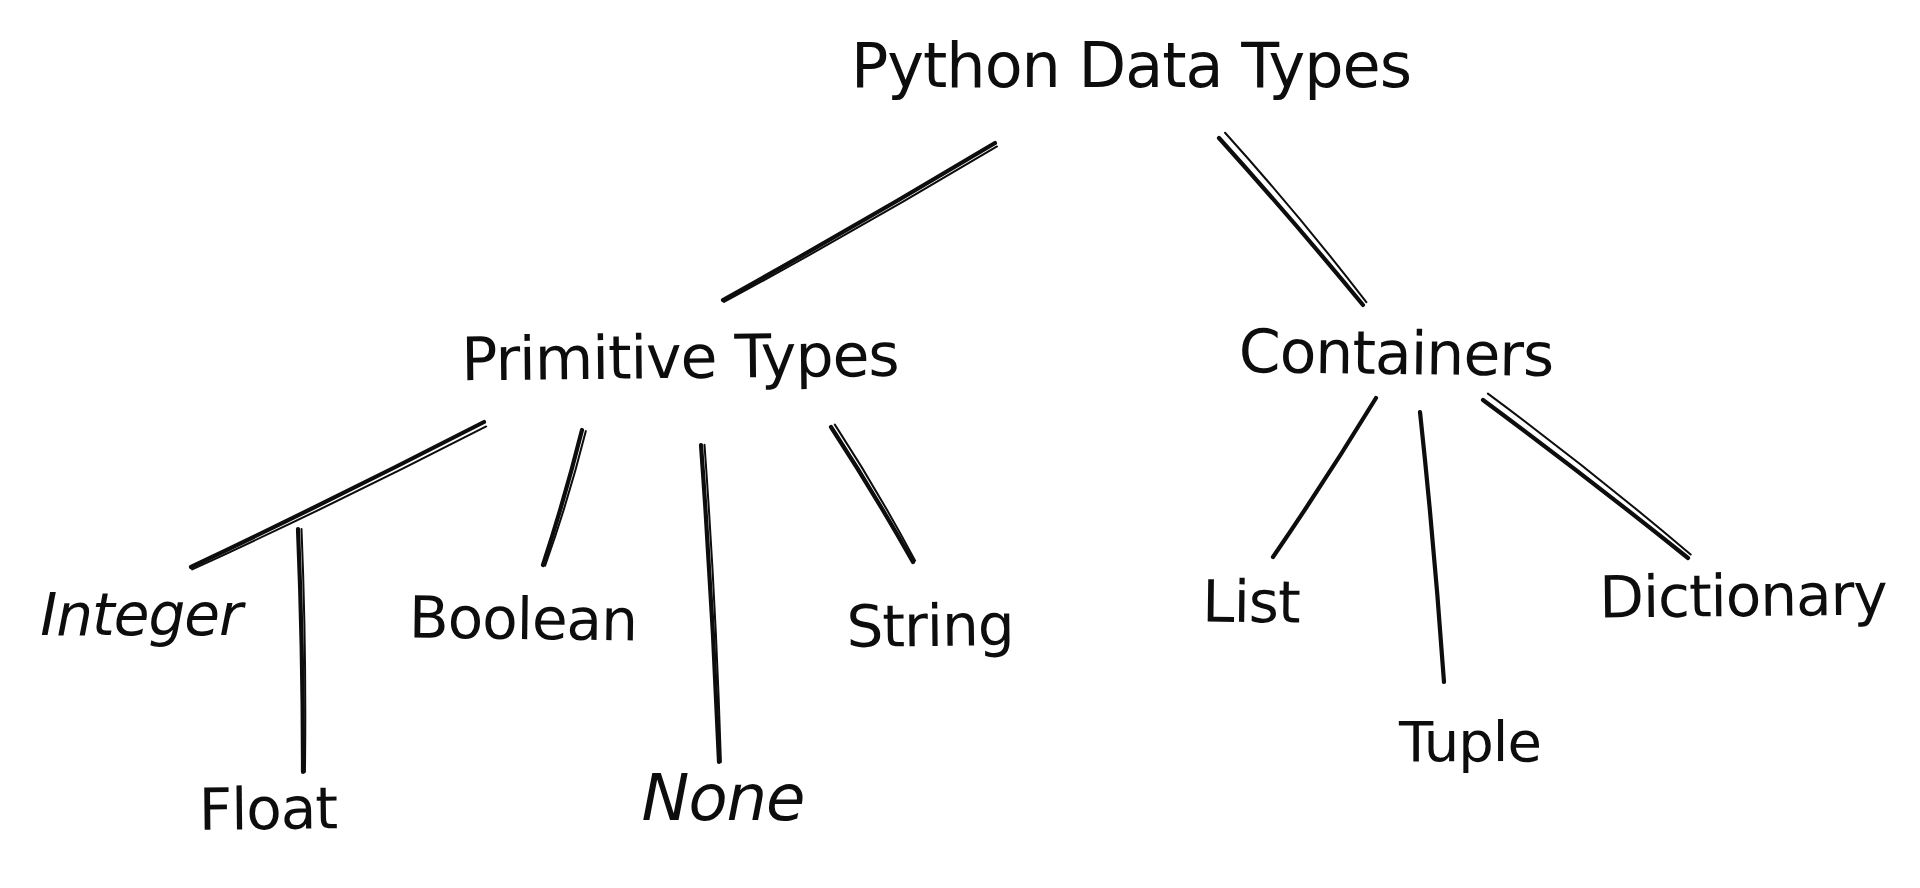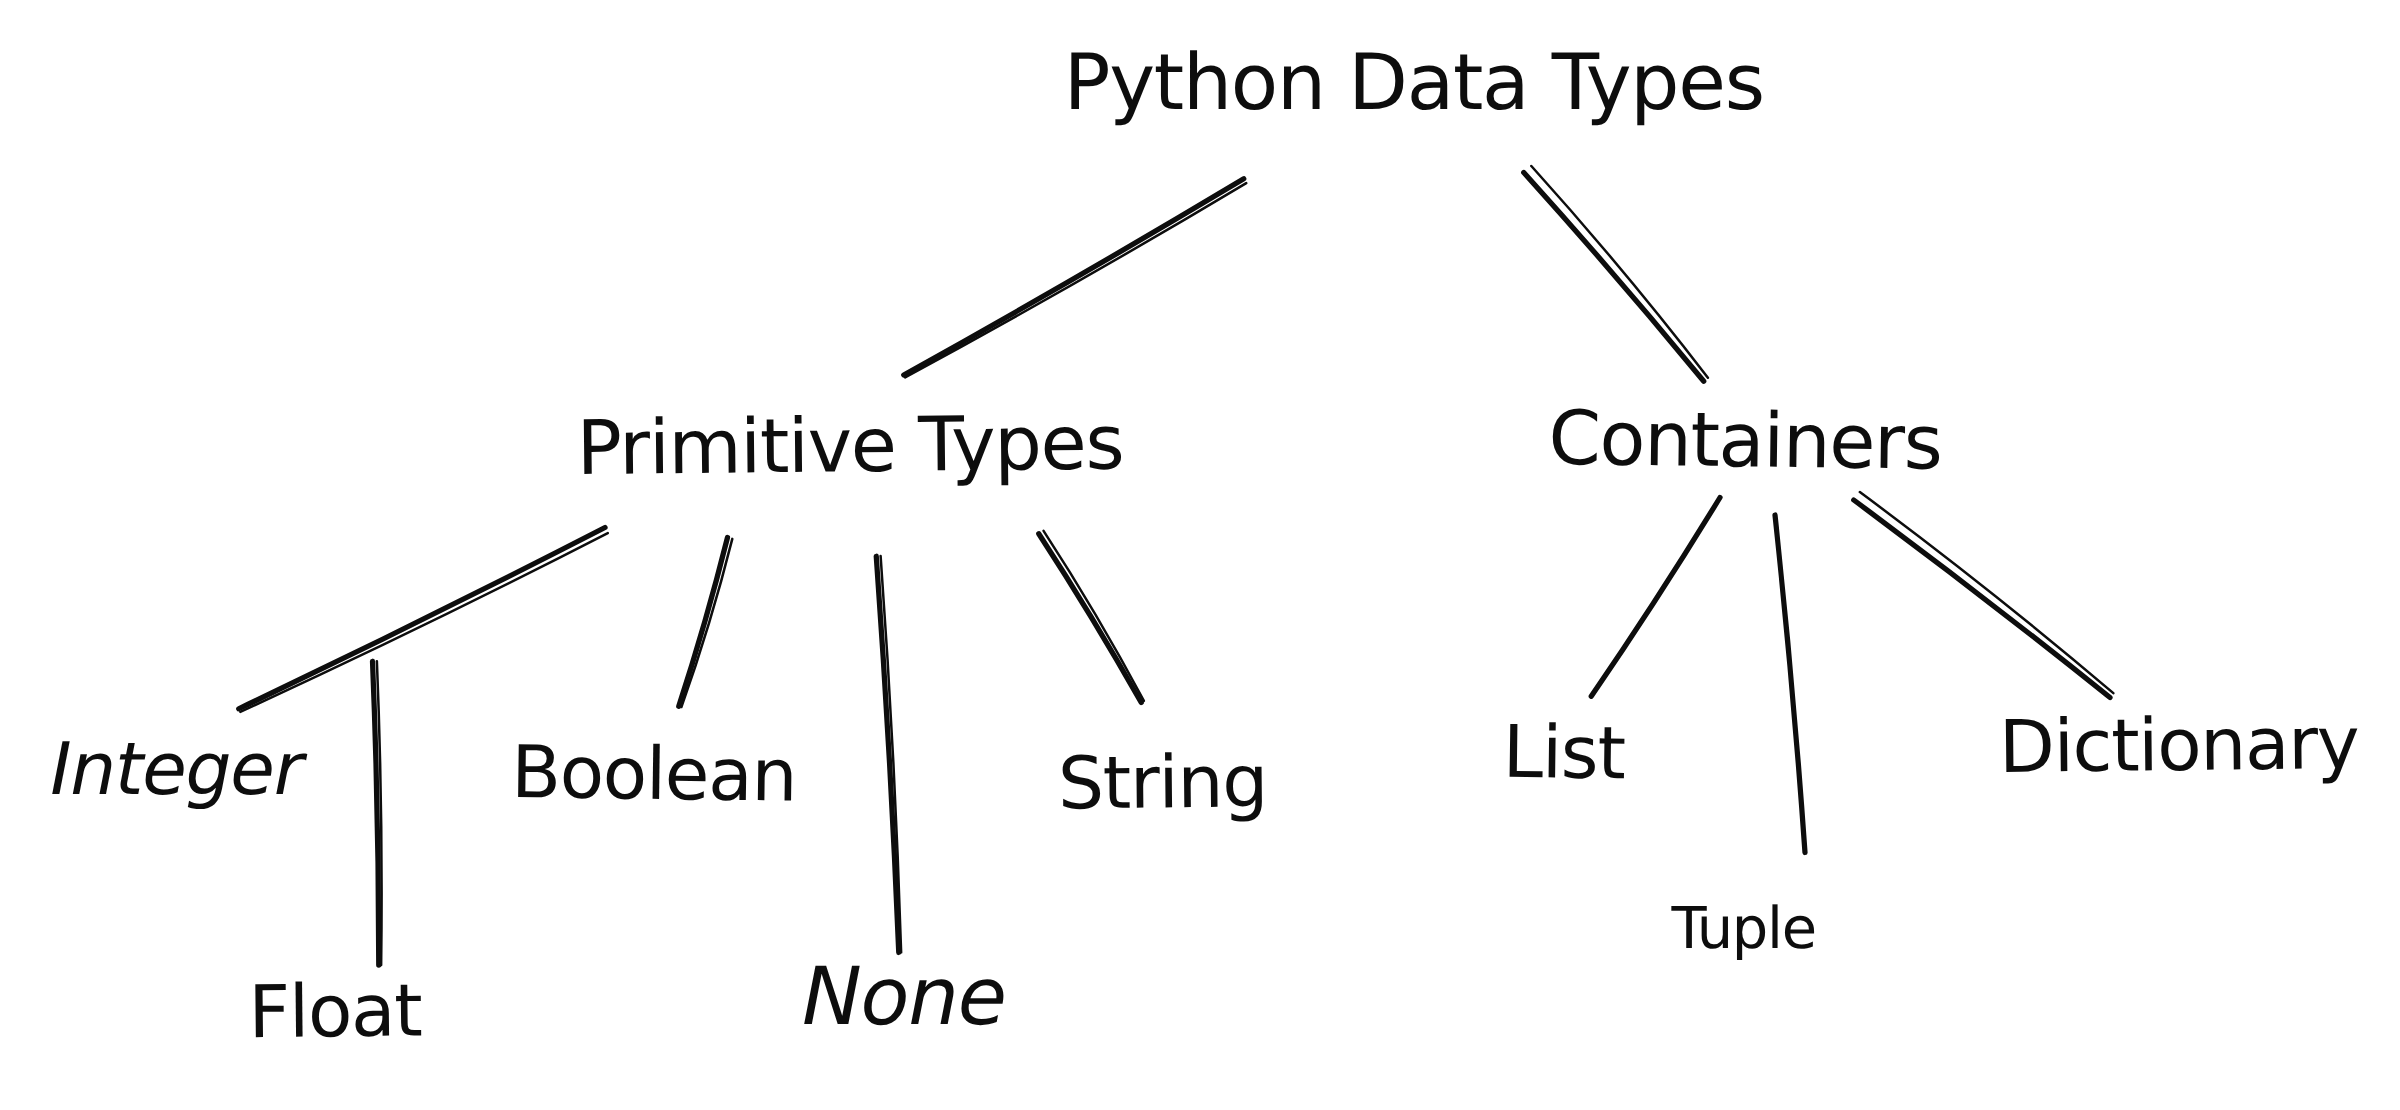--- a/index.html
+++ b/index.html
@@ -86,16 +86,16 @@
   <div id="nodes">
       <div class="node " style="left: 1131px; top: 66px; font-size: 62px;">Python Data Types</div>
       <div class="node tilt-a" style="left: 680px; top: 357px; font-size: 60px;">Primitive Types</div>
       <div class="node tilt-b" style="left: 1396px; top: 353px; font-size: 60px;">Containers</div>
       <div class="node " style="left: 141px; top: 615px; font-size: 58px; font-style: italic;">Integer</div>
       <div class="node tilt-a" style="left: 268px; top: 809px; font-size: 58px;">Float</div>
       <div class="node tilt-b" style="left: 523px; top: 619px; font-size: 58px;">Boolean</div>
       <div class="node italic " style="left: 723px; top: 798px; font-size: 64px;">None</div>
       <div class="node tilt-a" style="left: 930px; top: 626px; font-size: 58px;">String</div>
       <div class="node tilt-b" style="left: 1251px; top: 602px; font-size: 58px;">List</div>
-      <div class="node " style="left: 1395px; top: 742px; font-size: 46px;">Tuple</div>
+      <div class="node " style="left: 1470px; top: 742px; font-size: 56px;">Tuple</div>
       <div class="node tilt-a" style="left: 1743px; top: 596px; font-size: 58px;">Dictionary</div>
     </div>
 </div>
 
 </body></html>

